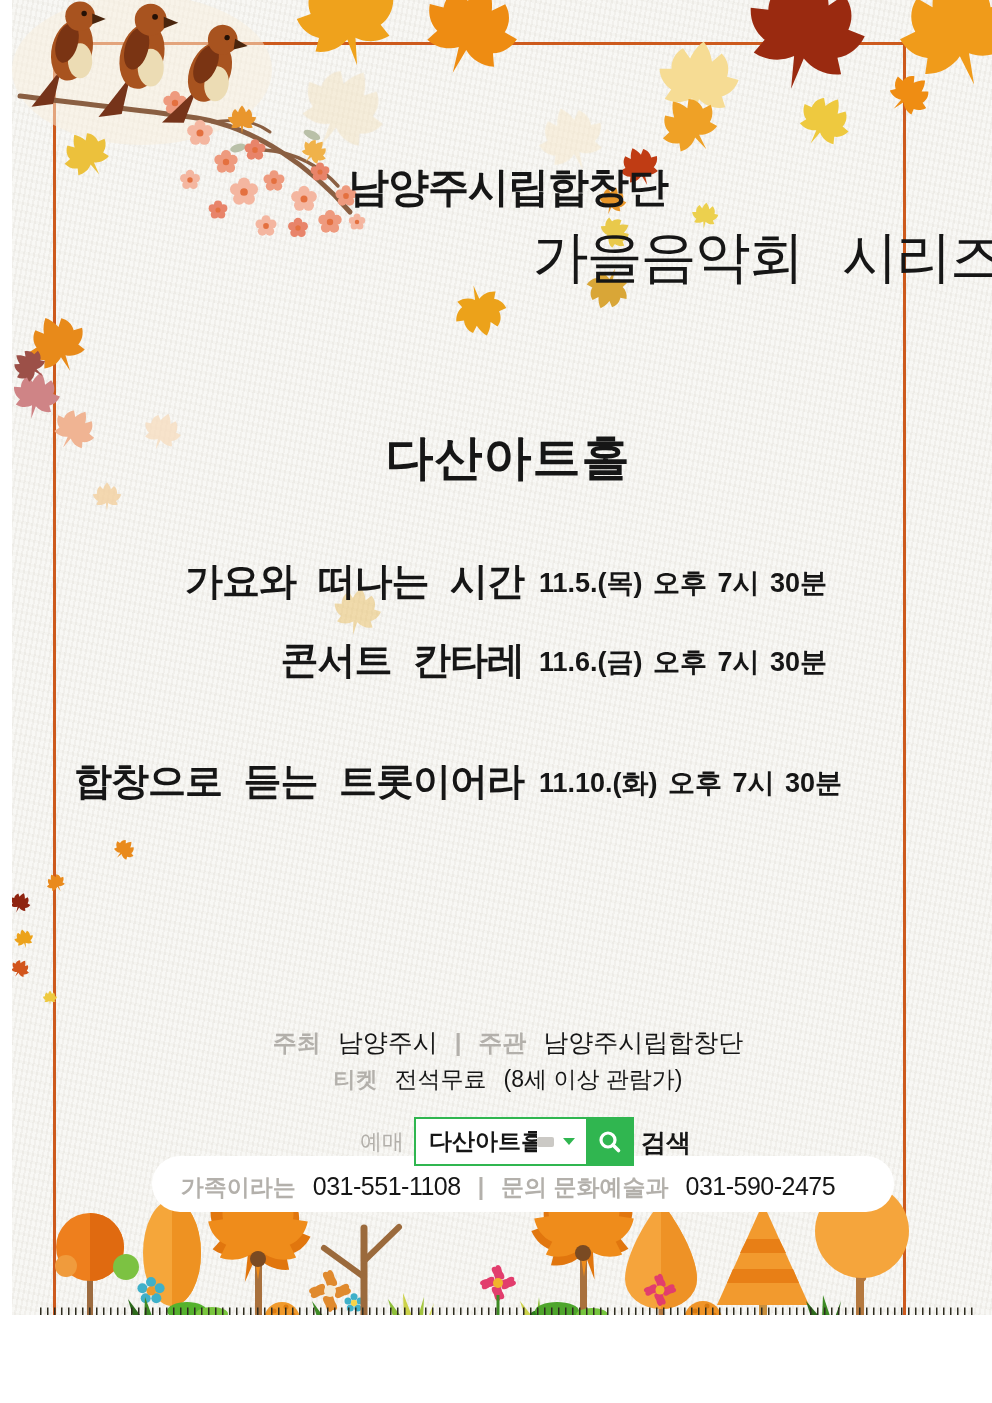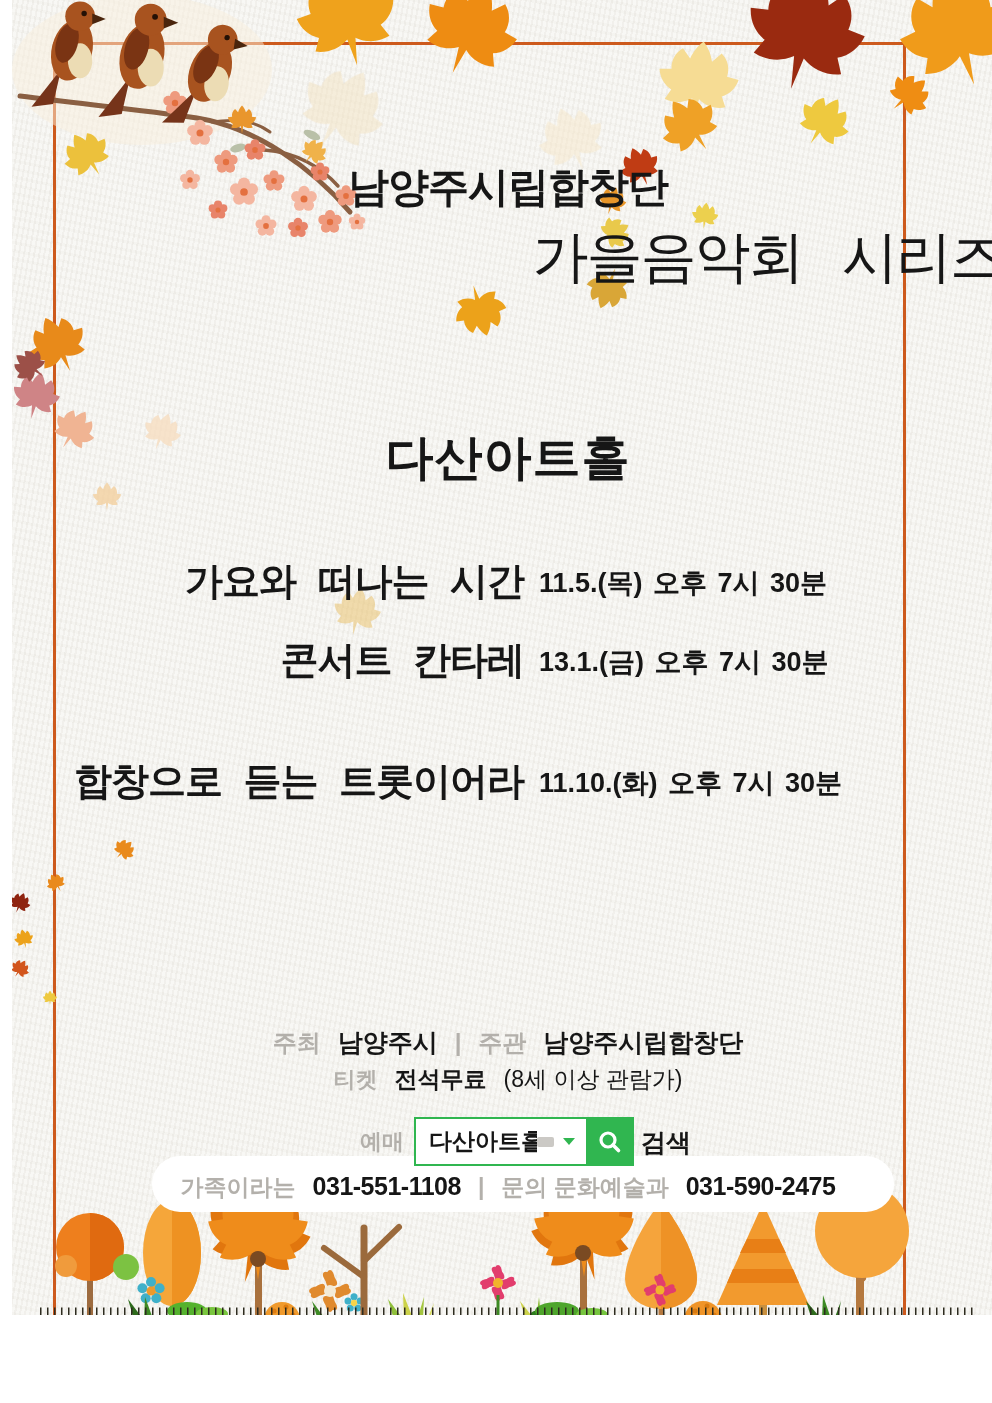--- a/index.html
+++ b/index.html
@@ -23,26 +23,26 @@
   svg.deco{position:absolute;z-index:2;pointer-events:none;}
   .txt{position:absolute;z-index:4;}
   .org{top:160px;left:0;width:100%;text-align:center;font-size:41px;font-weight:800;letter-spacing:-1px;}
   .title{top:220px;left:0;width:100%;text-align:right;font-size:56px;font-weight:400;letter-spacing:-2px;word-spacing:26px;margin:0;}
   .venue{top:426px;left:0;width:100%;text-align:center;font-size:48px;font-weight:600;letter-spacing:1px;}
   .program-row{position:absolute;left:0;right:0;height:50px;z-index:4;}
   .pname{position:absolute;right:480px;top:0;white-space:nowrap;font-size:38px;font-weight:800;letter-spacing:-1px;word-spacing:12px;}
   .pdate{position:absolute;left:527px;top:9px;white-space:nowrap;font-size:27px;font-weight:600;word-spacing:3px;}
   .credits{left:0;width:100%;display:flex;justify-content:center;align-items:baseline;gap:17px;}
   .credits .gray{color:var(--label-gray,#b3b0ab);font-size:24px;font-weight:600;}
-  .credits .strong{font-size:25px;font-weight:700;}
+  .credits .strong{font-size:25px;font-weight:400;}
   .credits .normal{font-size:23px;font-weight:400;}
   .credits2 .gray{font-size:22px;}
   .credits2 .strong{font-size:23px;}
   .white-pill{position:absolute;left:140px;top:1156px;width:742px;height:56px;background:#fff;border-radius:28px;z-index:3;}
-  .booking-label{position:absolute;left:348px;top:1127px;font-size:22px;font-weight:700;color:var(--label-gray,#b3b0ab);z-index:4;}
+  .booking-label{position:absolute;left:348px;top:1127px;font-size:22px;font-weight:400;color:var(--label-gray,#b3b0ab);z-index:4;}
   .search-widget{position:absolute;left:402px;top:1117px;height:49px;display:flex;z-index:4;}
   .search-field{display:flex;align-items:center;width:172px;background:#fff;
     border:2px solid var(--search-green,#30b650);border-right:none;box-sizing:border-box;padding-left:13px;}
   .search-input{border:none;outline:none;width:108px;font-family:inherit;font-size:23px;font-weight:800;color:#161616;background:transparent;padding:0;}
   .badge{width:17px;height:10px;background:#cbc9c5;border-radius:2px;flex:none;}
   .caret{width:0;height:0;border-left:6px solid transparent;border-right:6px solid transparent;
     border-top:7px solid var(--search-green,#30b650);margin-left:9px;flex:none;cursor:pointer;}
   .search-button{width:48px;height:49px;background:var(--search-green,#30b650);border:none;cursor:pointer;
     display:flex;align-items:center;justify-content:center;padding:0;}
   .search-cta{position:absolute;left:629px;top:1126px;font-size:25px;font-weight:800;z-index:4;}
@@ -312,21 +312,21 @@
   <div class="txt org">남양주시립합창단</div>
   <h1 class="txt title">가을음악회 시리즈</h1>
   <div class="txt venue">다산아트홀</div>
 
   <div class="program-row" style="top:556px">
     <span class="pname">가요와 떠나는 시간</span>
     <span class="pdate">11.5.(목) 오후 7시 30분</span>
   </div>
   <div class="program-row" style="top:635px">
     <span class="pname">콘서트 칸타레</span>
-    <span class="pdate">13.1.(금) 오후 7시 30분</span>
+    <span class="pdate">11.6.(금) 오후 7시 30분</span>
   </div>
   <div class="program-row" style="top:756px">
     <span class="pname">합창으로 듣는 트롯이어라</span>
     <span class="pdate">11.10.(화) 오후 7시 30분</span>
   </div>
 
   <div class="txt credits" style="top:1026px">
     <span class="gray">주최</span>
     <span class="strong">남양주시</span>
     <span class="gray">|</span>

